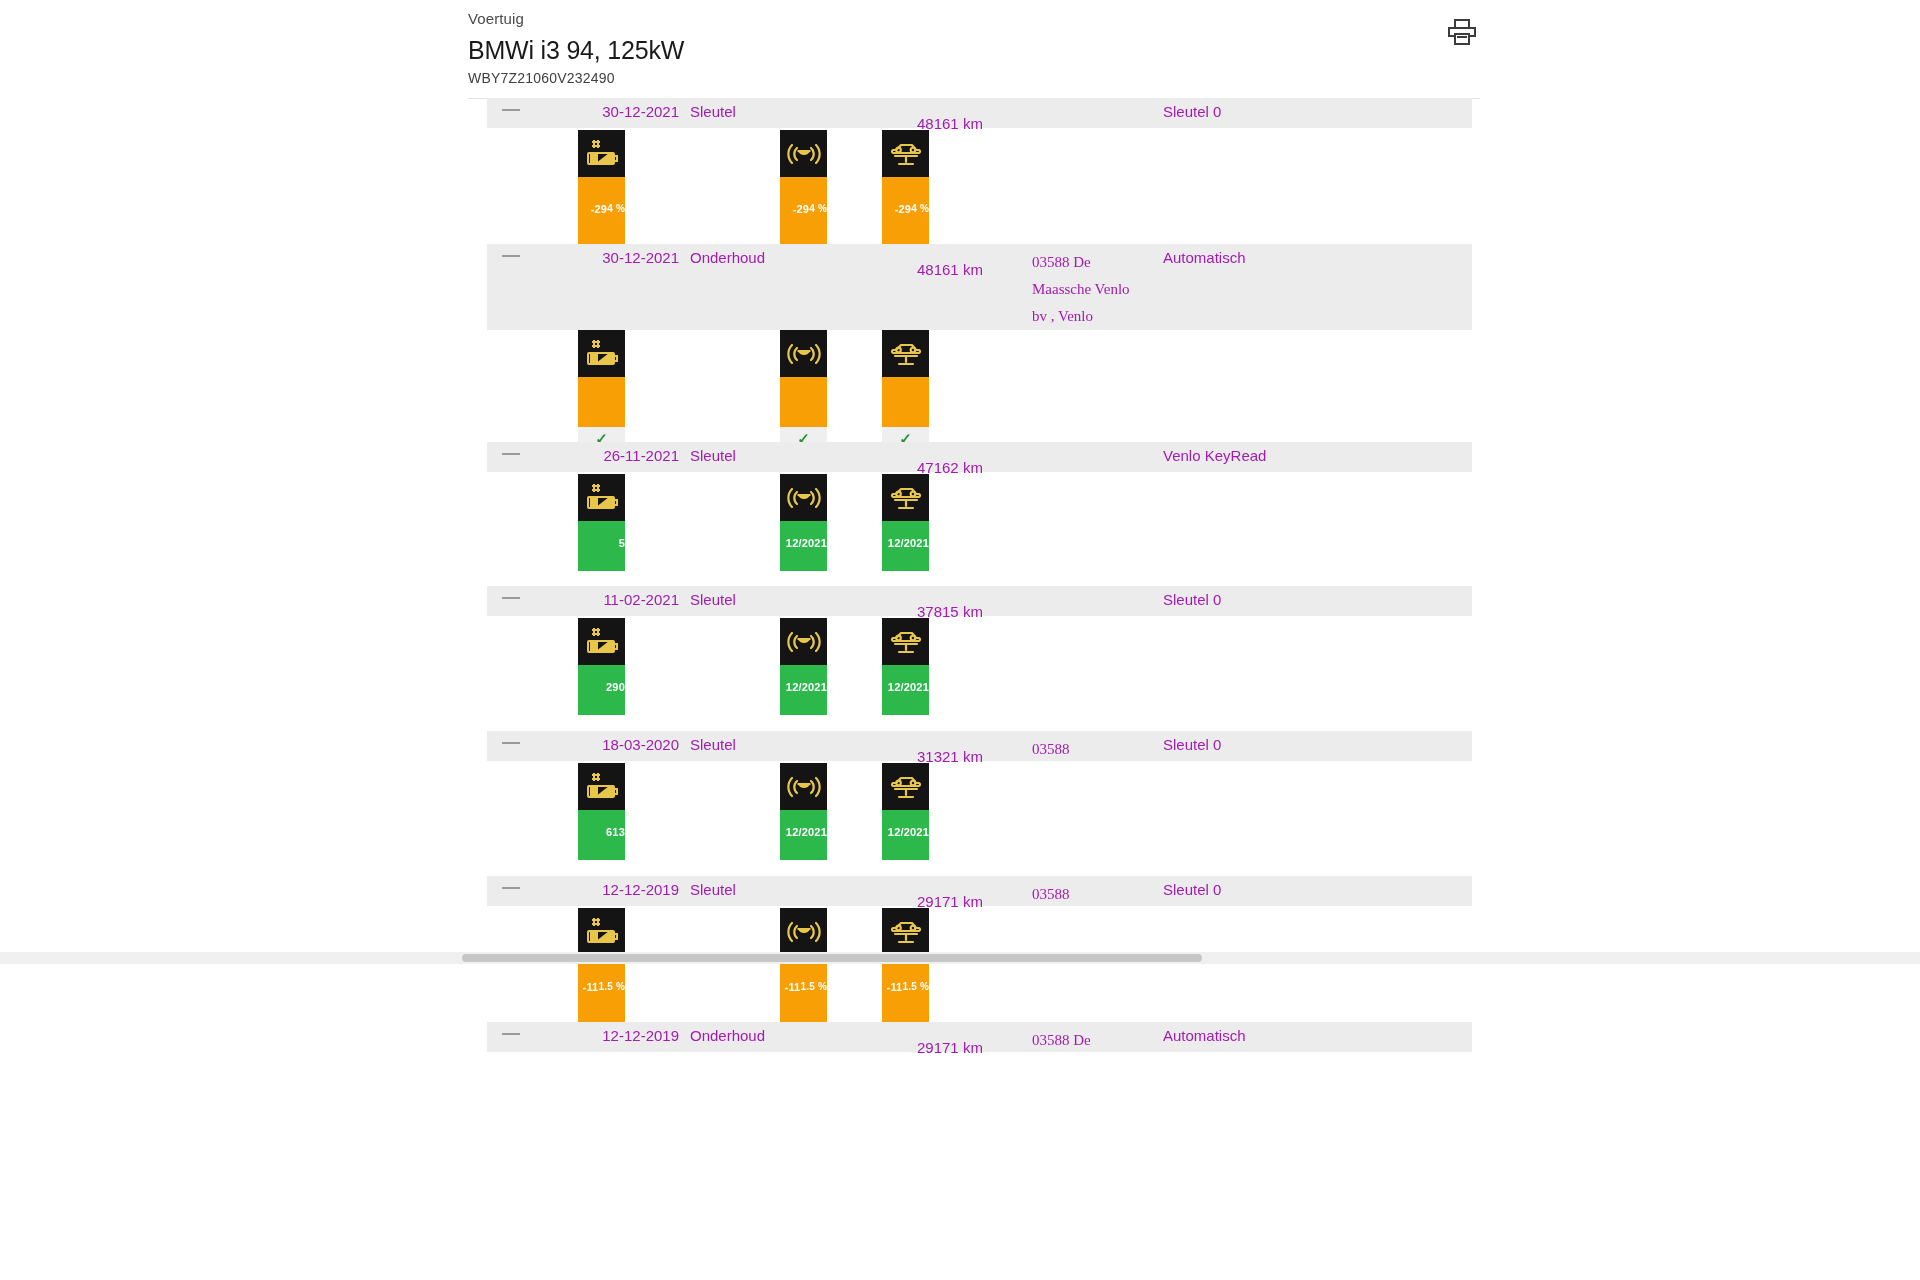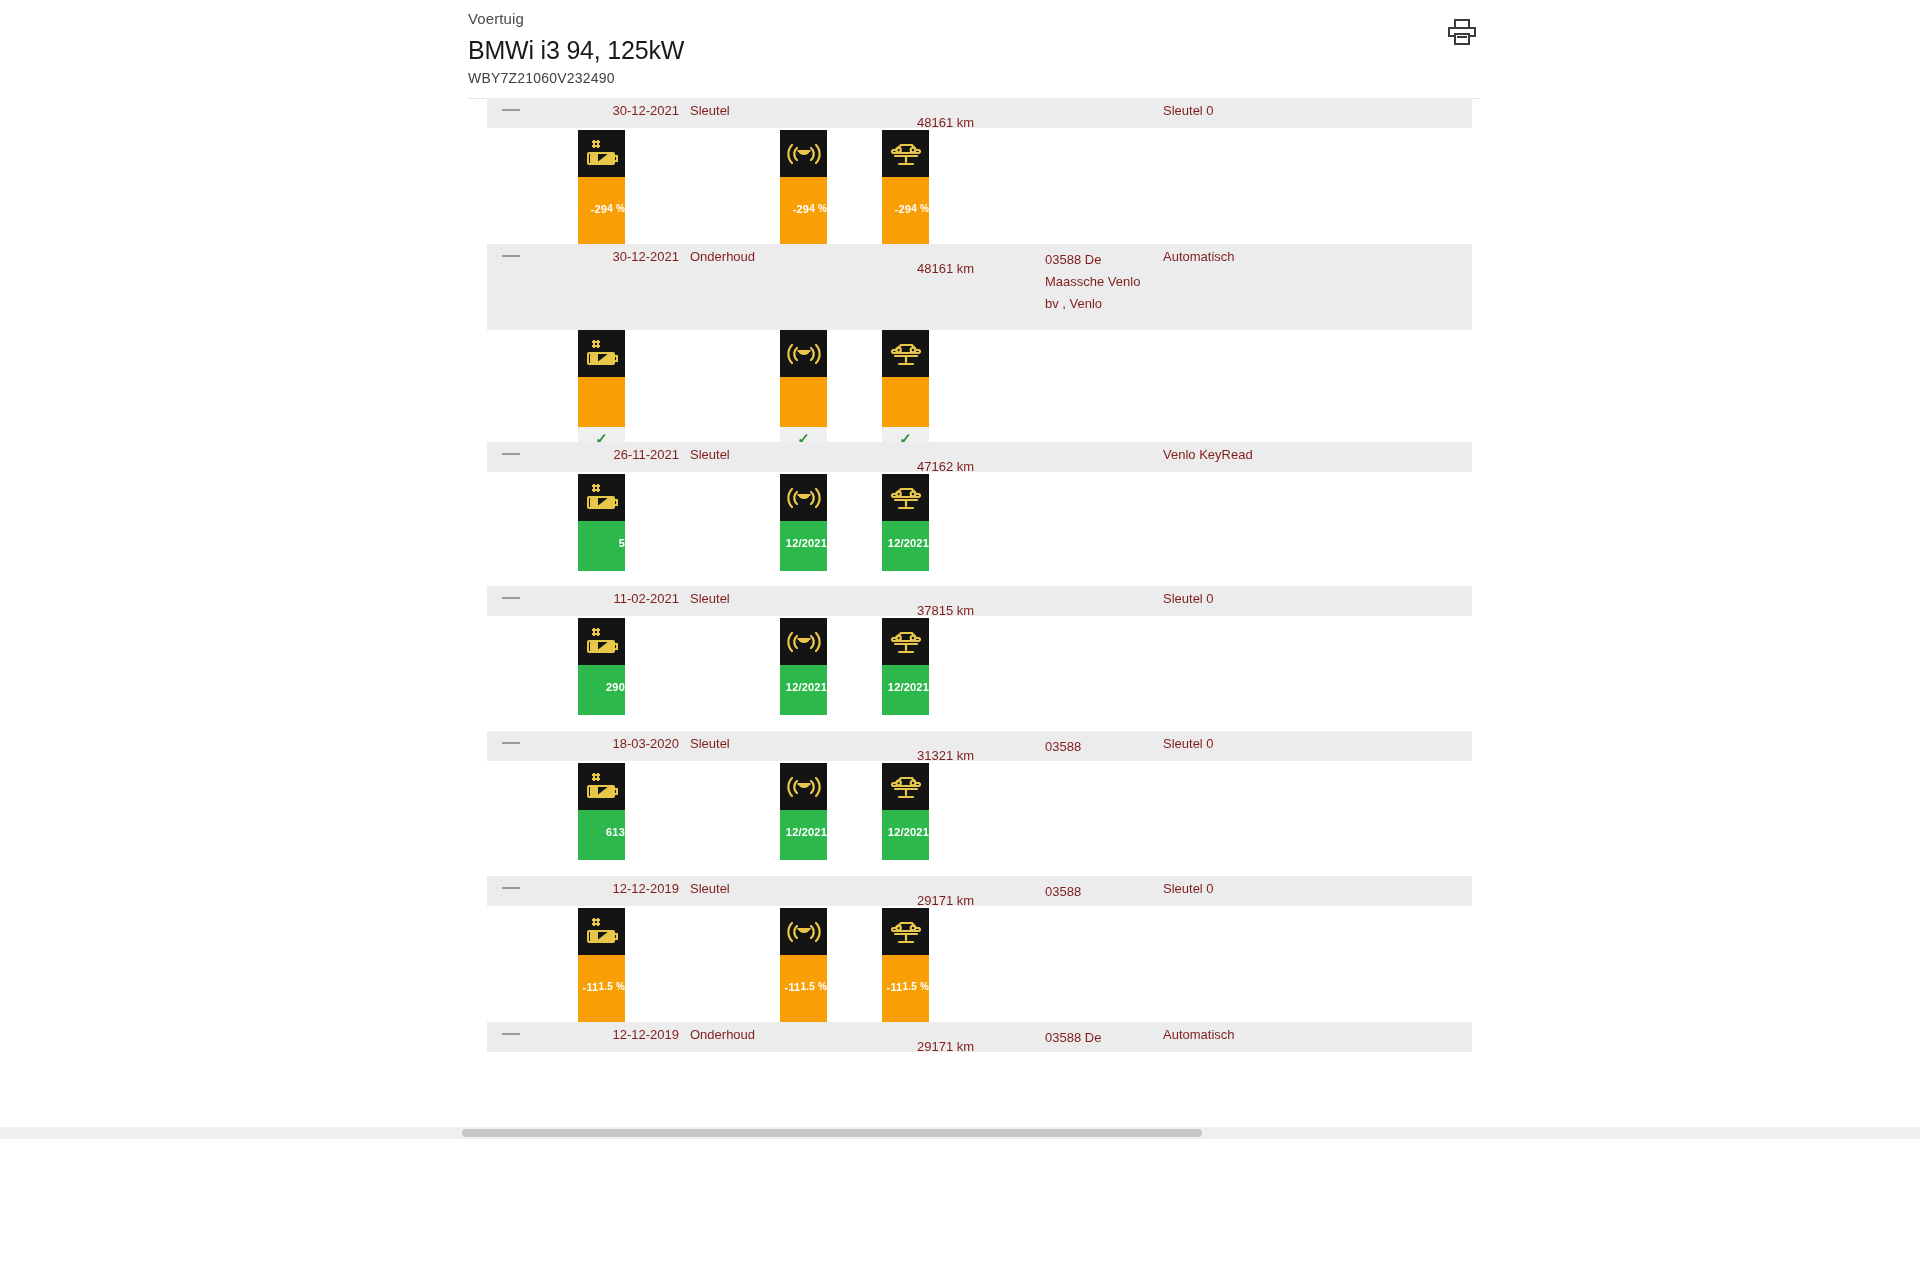--- a/index.html
+++ b/index.html
@@ -5,21 +5,21 @@
   * { box-sizing: border-box; }
   html, body {
     margin: 0; padding: 0;
     width: 1920px; height: 1280px;
     background: #ffffff;
     font-family: "Liberation Sans", sans-serif;
     overflow: hidden;
   }
   #page {
     position: relative;
-    width: 1920px; height: 1139px;
+    width: 1920px; height: 964px;
     background: #ffffff;
   }
 
   
   .header {
     position: absolute;
     left: 0; top: 0;
     width: 1920px; height: 98px;
     background: #ffffff;
   }
@@ -69,45 +69,46 @@
     width: 1012px; height: 1px;
     background: #e3e3e3;
   }
 
   
   .ev-row {
     position: absolute;
     left: 487px;
     width: 985px;
     background: #ececec;
-    font-size: 13px;
-    color: #7f1d1d;
+    font-size: 15px;
+    color: #a21caf;
   }
   .ev-row .c-dash {
     position: absolute; left: 15px; top: 11px;
     width: 18px; height: 2px; background: #9a9a9a;
   }
   .ev-row .c-date {
     position: absolute; left: 74px; top: 5px;
     width: 118px; text-align: right;
     white-space: nowrap;
   }
   .ev-row .c-type {
     position: absolute; left: 203px; top: 5px;
     white-space: nowrap;
   }
   .ev-row .c-km {
     position: absolute; left: 430px; top: 5px;
     white-space: nowrap;
     margin-top: 12px;
   }
   .ev-row .c-dealer {
-    position: absolute; left: 558px; top: 5px;
+    position: absolute; left: 545px; top: 5px;
     width: 105px;
-    line-height: 22px;
+    line-height: 27px;
+    font-family: Liberation Serif, serif;
   }
   .ev-row .c-src {
     position: absolute; left: 676px; top: 5px;
     white-space: nowrap;
   }
 
   
   .bars { position: absolute; left: 487px; width: 985px; }
   .bar {
     position: absolute;

